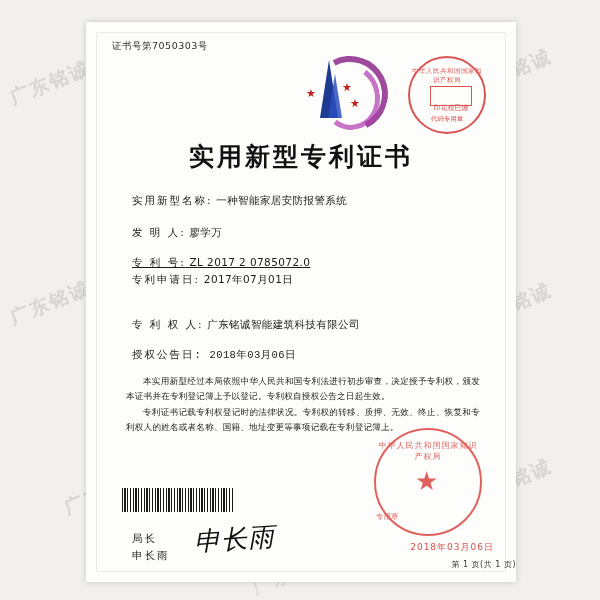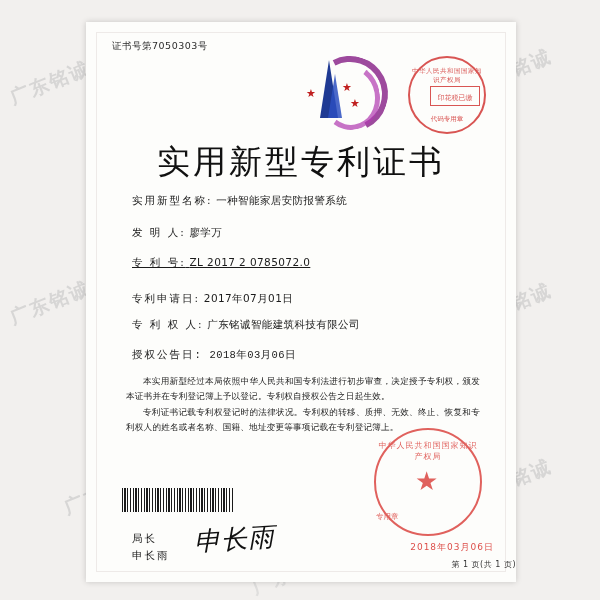--- a/index.html
+++ b/index.html
@@ -134,61 +134,61 @@
     position: absolute;
     left: 0; right: 0; top: 9px;
     text-align: center;
     font-size: 6.5px;
     letter-spacing: .5px;
     line-height: 9px;
   }
   .seal-round .sr-box {
     position: absolute;
     left: 20px; top: 28px;
-    width: 50px; height: 20px;
+    width: 42px; height: 20px;
     border: 1px solid #d1312f;
     font-size: 7px;
     line-height: 9px;
     text-align: center;
-    padding-top: 7px;
+    padding-top: 17px;
     box-sizing: border-box;
   }
   .seal-round .sr-bot {
     position: absolute;
     left: 0; right: 0; bottom: 8px;
     text-align: center;
     font-size: 6.5px;
     line-height: 9px;
   }
 
   .title {
     position: absolute;
     left: 0; right: 0;
     top: 118px;
     text-align: center;
-    font-size: 33px;
-    font-weight: normal;
+    font-size: 25px;
+    font-weight: bold;
     letter-spacing: 3px;
     color: #111;
     font-family: "DejaVu Sans", "Liberation Sans", sans-serif;
   }
 
   .field {
     position: absolute;
     left: 46px;
     font-size: 10.5px;
     color: #1b1b1b;
     white-space: nowrap;
     letter-spacing: .4px;
   }
   .field .k { letter-spacing: 2px; }
   .f1 { top: 172px; }
   .f2 { top: 204px; }
   .f3 { top: 234px; text-decoration: underline; }
-  .f4 { top: 270px; }
+  .f4 { top: 251px; }
   .f5 { top: 296px; }
   .f6 { top: 326px; font-family: Liberation Mono, monospace; }
 
   .body-text {
     position: absolute;
     left: 40px;
     right: 36px;
     top: 352px;
     font-size: 8.6px;
     line-height: 15px;

